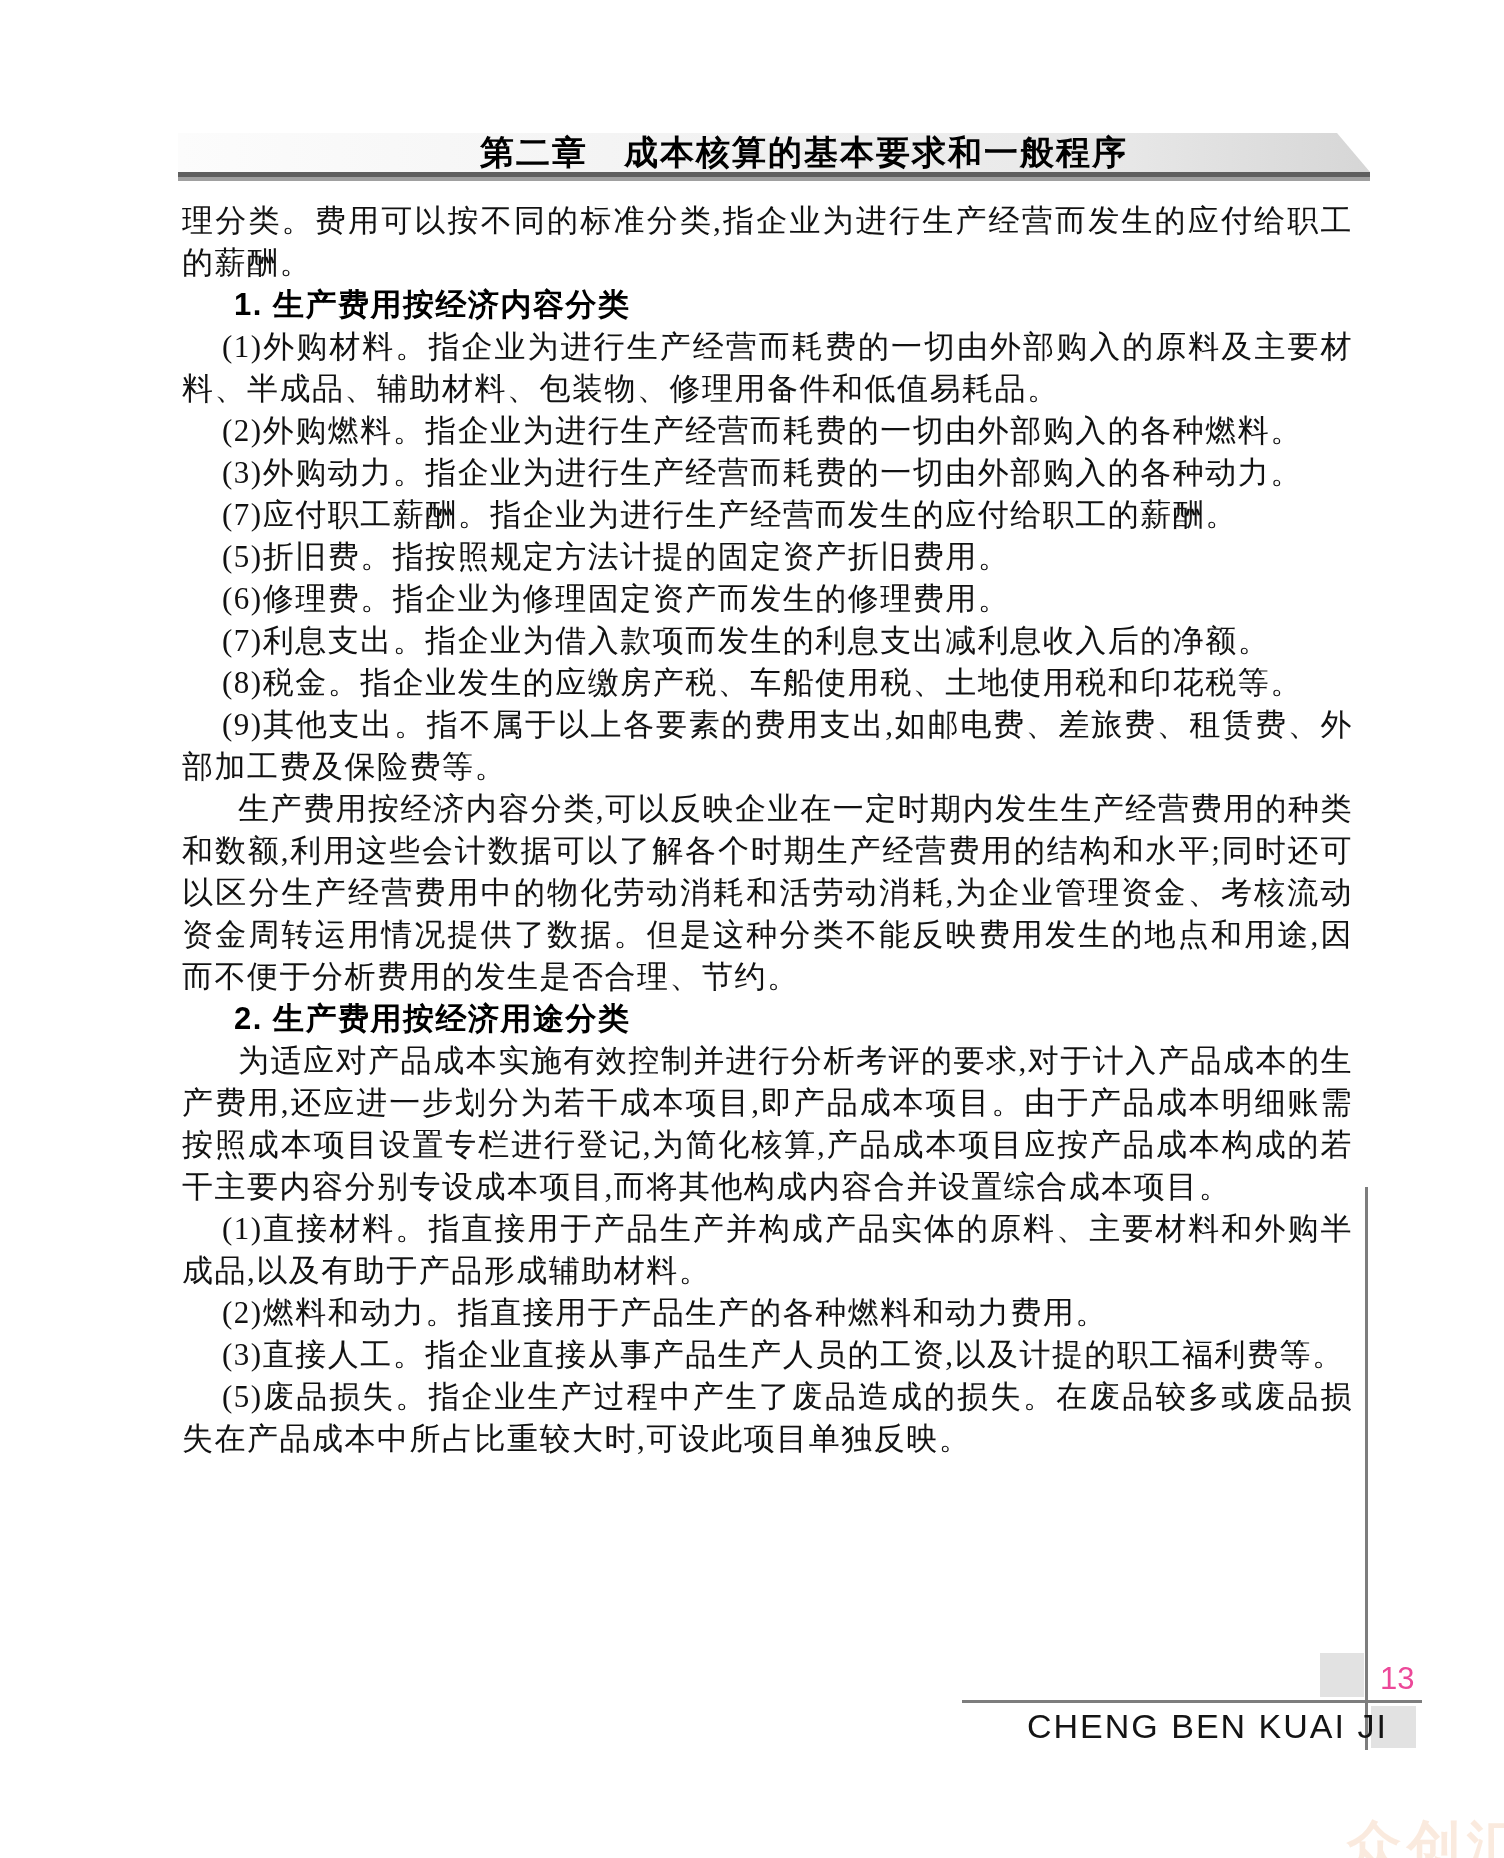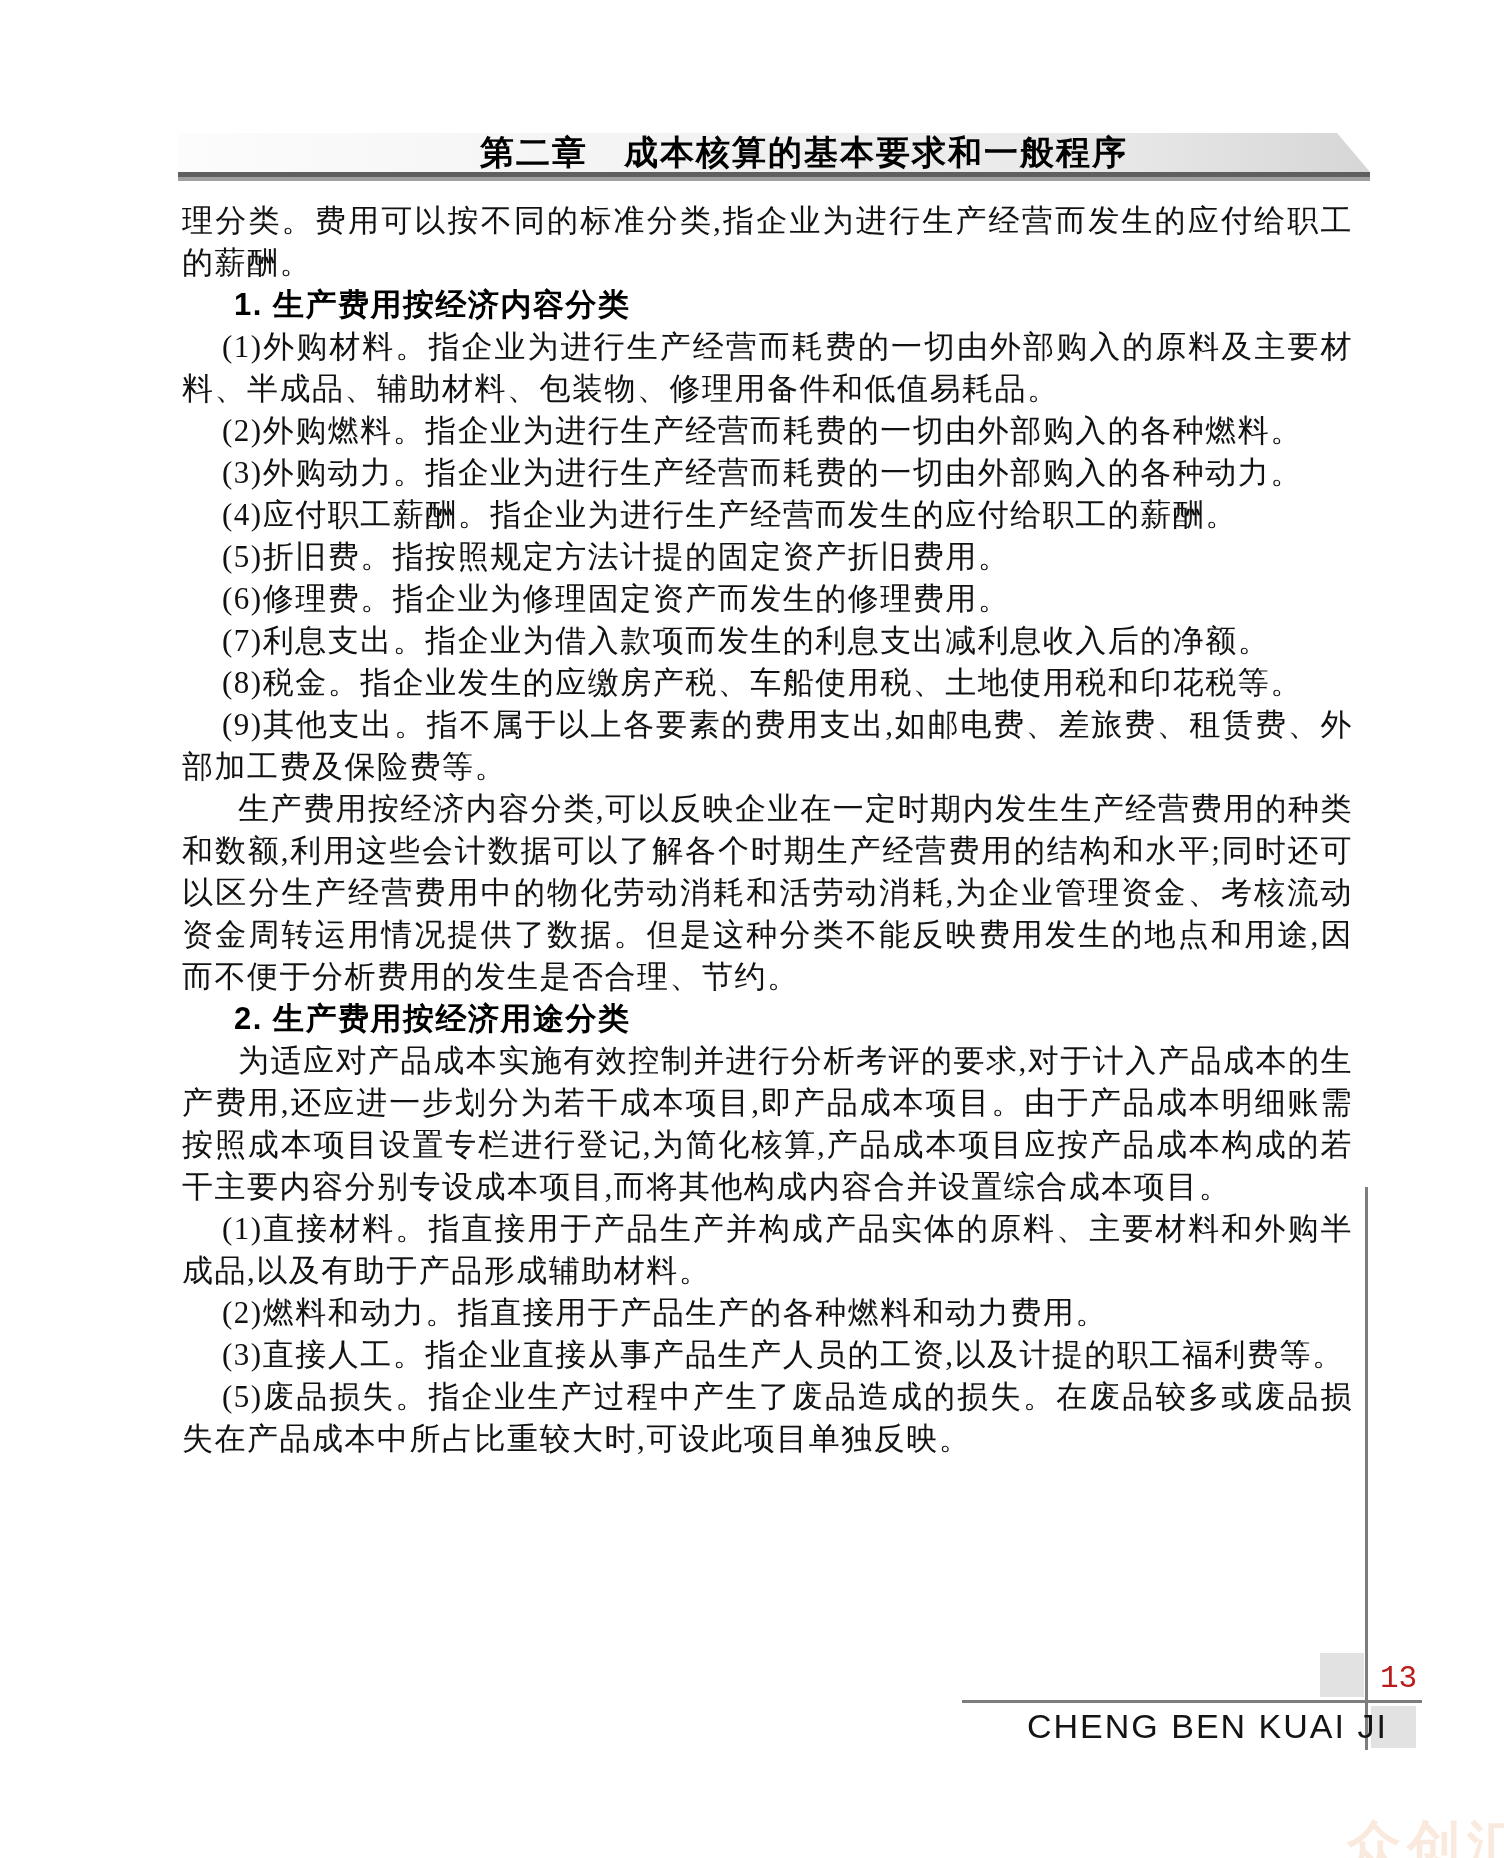--- a/index.html
+++ b/index.html
@@ -57,22 +57,22 @@
     position:absolute;left:962px;top:1700px;width:460px;height:3px;background:#7d7d7d;
   }
   .sq-top{
     position:absolute;left:1320px;top:1653px;width:44px;height:44px;background:#e2e2e2;
   }
   .sq-bottom{
     position:absolute;left:1371px;top:1706px;width:45px;height:42px;background:#e2e2e2;
   }
   .page-number{
     position:absolute;left:1380px;top:1661px;width:46px;
-    font-family:Liberation Mono, monospace;
-    font-size:31px;color:#b91c1c;text-align:left;
+    font-family:Liberation Sans, sans-serif;
+    font-size:31px;color:#ec4899;text-align:left;
   }
   .running-title{
     position:absolute;left:1027px;top:1707px;width:330px;
     font-family:"Liberation Sans","DejaVu Sans",sans-serif;
     font-size:34px;color:#141414;letter-spacing:2px;white-space:nowrap;
   }
   .watermark{
     position:absolute;left:1347px;top:1810px;
     font-family:"Liberation Sans","DejaVu Sans",sans-serif;
     font-weight:bold;font-size:54px;letter-spacing:6px;
@@ -88,21 +88,21 @@
   <div class="banner-title">第二章　成本核算的基本要求和一般程序</div>
   <div class="banner-rule-dark"></div>
   <div class="banner-rule-light"></div>
 
   <div class="body-text">
     <p class="cont">理分类。费用可以按不同的标准分类,指企业为进行生产经营而发生的应付给职工的薪酬。</p>
     <p class="heading">1. 生产费用按经济内容分类</p>
     <p class="item">(1)外购材料。指企业为进行生产经营而耗费的一切由外部购入的原料及主要材料、半成品、辅助材料、包装物、修理用备件和低值易耗品。</p>
     <p class="item">(2)外购燃料。指企业为进行生产经营而耗费的一切由外部购入的各种燃料。</p>
     <p class="item">(3)外购动力。指企业为进行生产经营而耗费的一切由外部购入的各种动力。</p>
-    <p class="item">(4)应付职工薪酬。指企业为进行生产经营而发生的应付给职工的薪酬。</p>
+    <p class="item">(7)应付职工薪酬。指企业为进行生产经营而发生的应付给职工的薪酬。</p>
     <p class="item">(5)折旧费。指按照规定方法计提的固定资产折旧费用。</p>
     <p class="item">(6)修理费。指企业为修理固定资产而发生的修理费用。</p>
     <p class="item">(7)利息支出。指企业为借入款项而发生的利息支出减利息收入后的净额。</p>
     <p class="item">(8)税金。指企业发生的应缴房产税、车船使用税、土地使用税和印花税等。</p>
     <p class="item">(9)其他支出。指不属于以上各要素的费用支出,如邮电费、差旅费、租赁费、外部加工费及保险费等。</p>
     <p class="para">生产费用按经济内容分类,可以反映企业在一定时期内发生生产经营费用的种类和数额,利用这些会计数据可以了解各个时期生产经营费用的结构和水平;同时还可以区分生产经营费用中的物化劳动消耗和活劳动消耗,为企业管理资金、考核流动资金周转运用情况提供了数据。但是这种分类不能反映费用发生的地点和用途,因而不便于分析费用的发生是否合理、节约。</p>
     <p class="heading">2. 生产费用按经济用途分类</p>
     <p class="para">为适应对产品成本实施有效控制并进行分析考评的要求,对于计入产品成本的生产费用,还应进一步划分为若干成本项目,即产品成本项目。由于产品成本明细账需按照成本项目设置专栏进行登记,为简化核算,产品成本项目应按产品成本构成的若干主要内容分别专设成本项目,而将其他构成内容合并设置综合成本项目。</p>
     <p class="item">(1)直接材料。指直接用于产品生产并构成产品实体的原料、主要材料和外购半成品,以及有助于产品形成辅助材料。</p>
     <p class="item">(2)燃料和动力。指直接用于产品生产的各种燃料和动力费用。</p>

